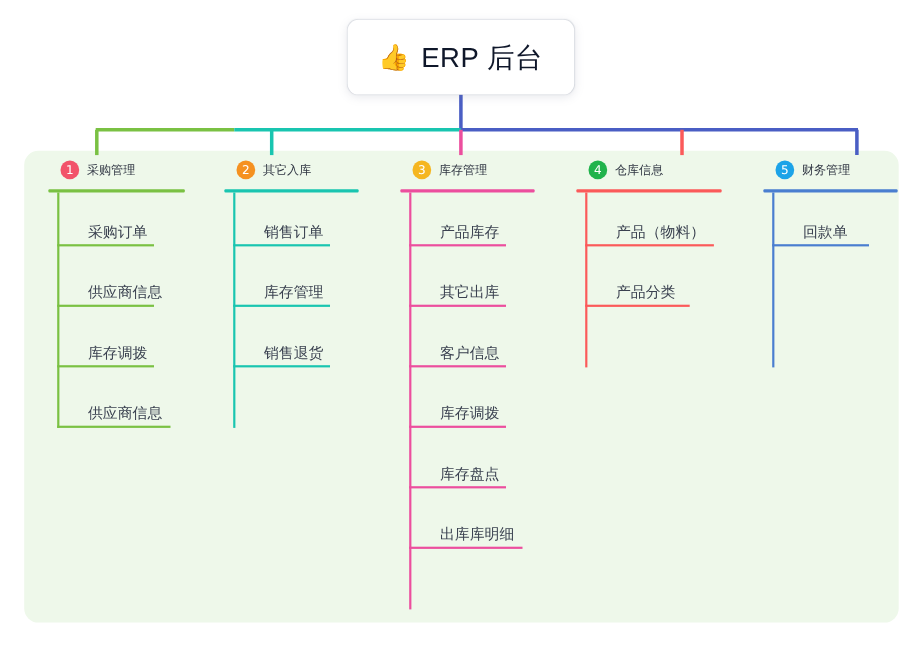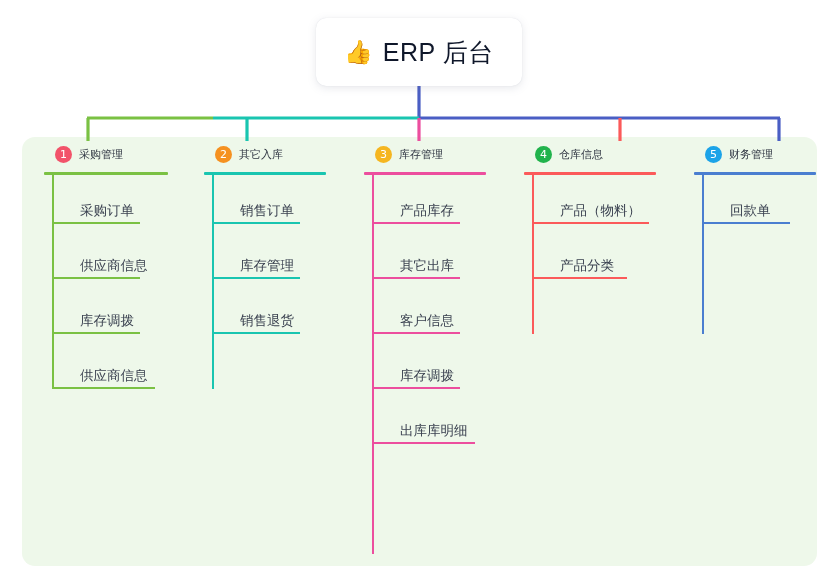--- a/index.html
+++ b/index.html
@@ -235,20 +235,24 @@
           </div>
           <div class="item">
             <span class="item-label">客户信息</span>
             <div class="item-rule" style="background: rgb(236, 78, 158); width: 88px;"></div>
           </div>
           <div class="item">
             <span class="item-label">库存调拨</span>
             <div class="item-rule" style="background: rgb(236, 78, 158); width: 88px;"></div>
           </div>
           <div class="item">
+            <span class="item-label">库存盘点</span>
+            <div class="item-rule" style="background: rgb(236, 78, 158); width: 88px;"></div>
+          </div>
+          <div class="item">
             <span class="item-label">出库库明细</span>
             <div class="item-rule" style="background: rgb(236, 78, 158); width: 103px;"></div>
           </div>
         </div>
       </div>
       <div class="column" style="left: 498px; width: 160px;">
         <div class="col-header">
           <span class="badge" style="background: rgb(33, 179, 76);">4</span>
           <span class="col-title">仓库信息</span>
         </div>

